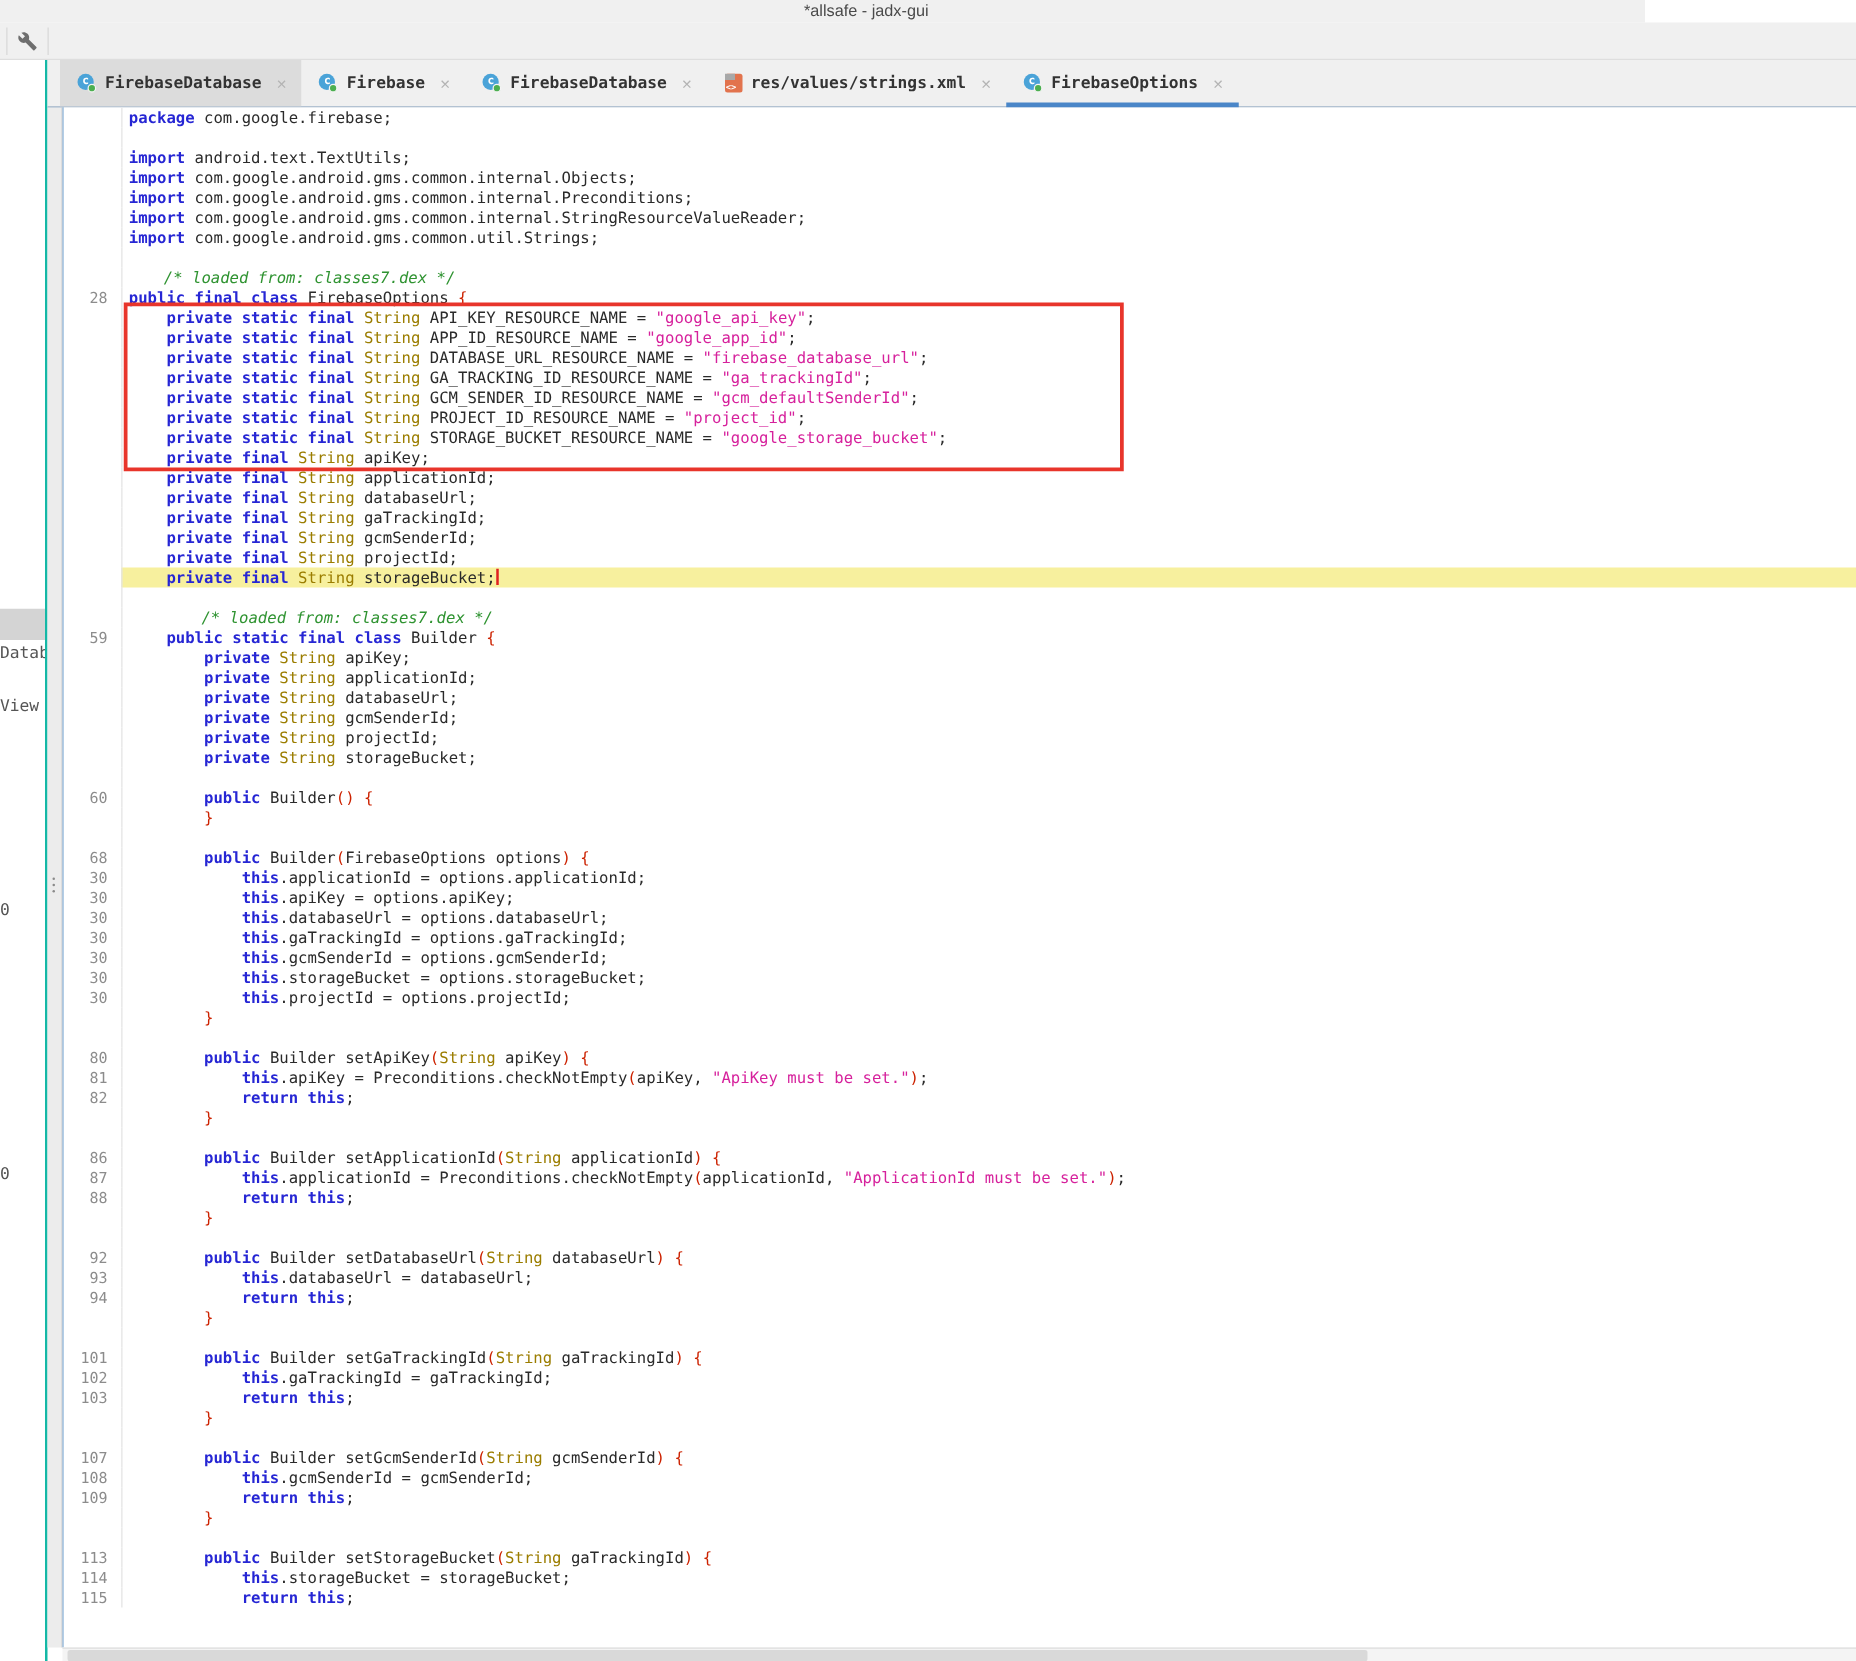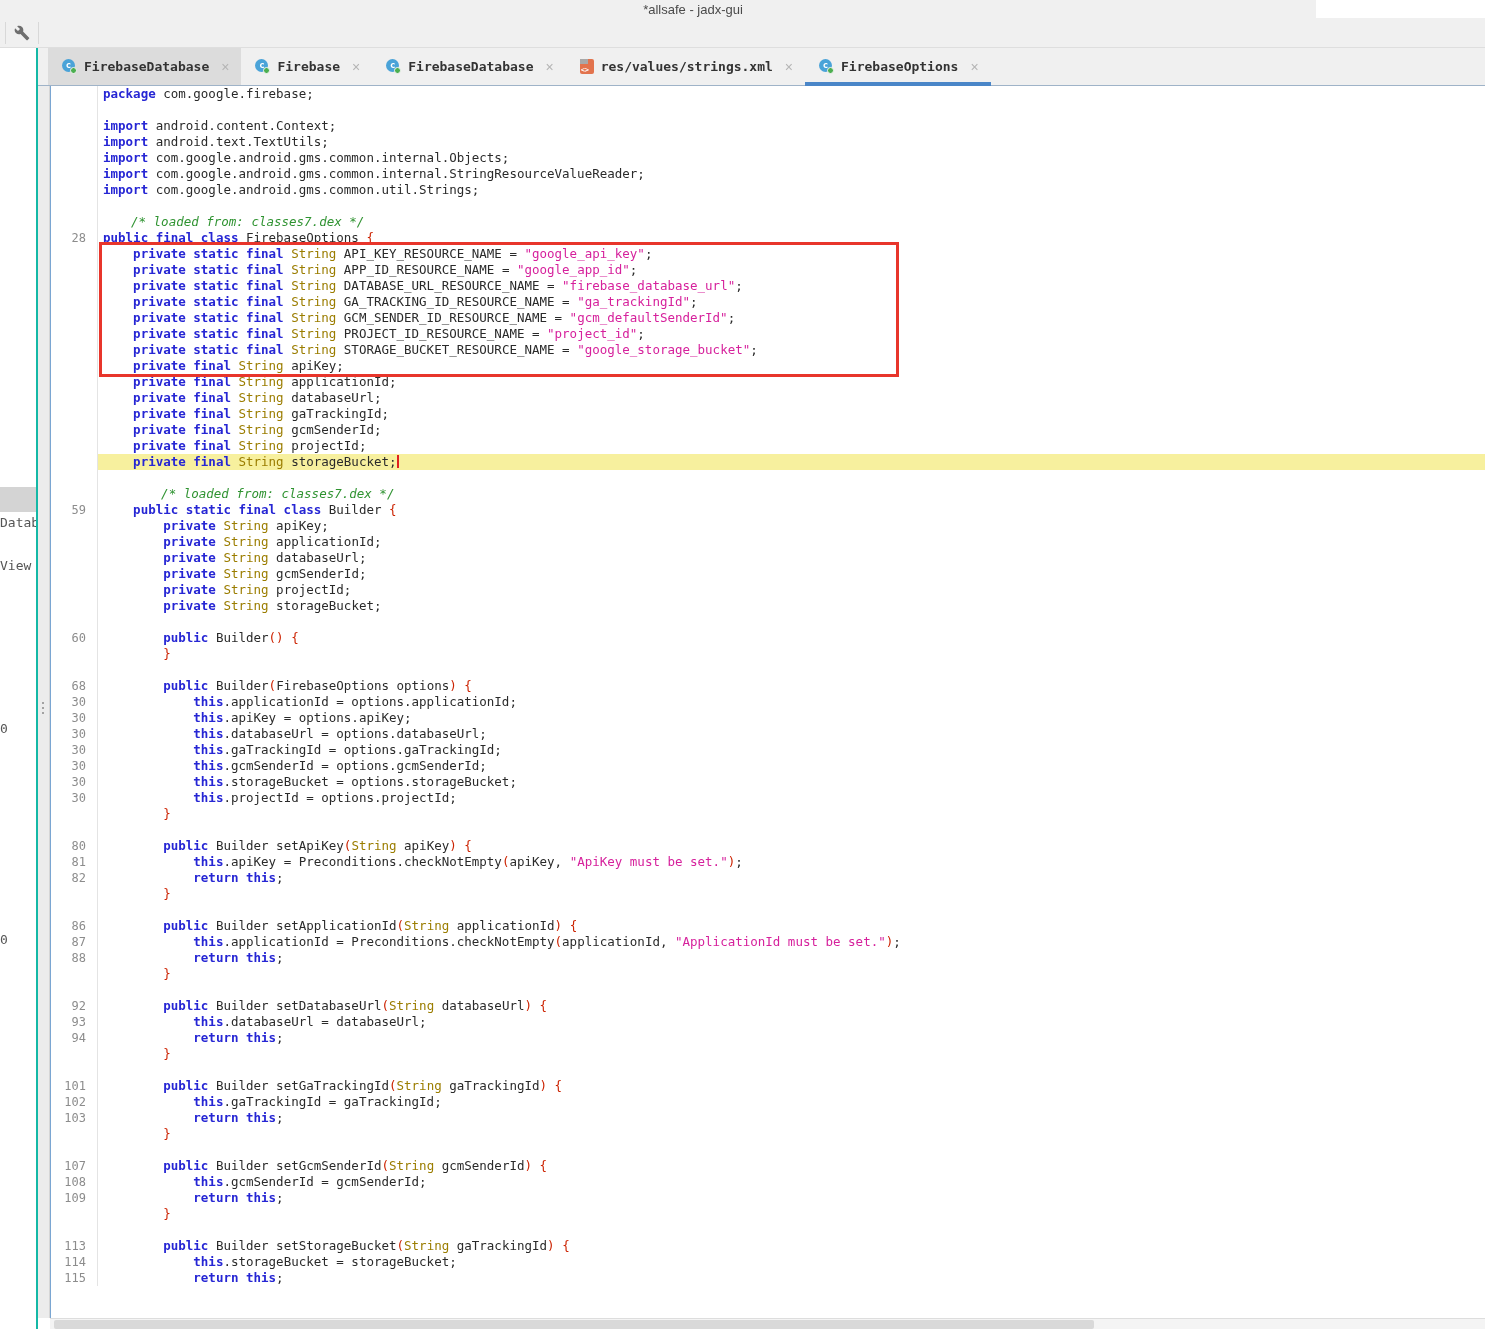--- a/index.html
+++ b/index.html
@@ -166,29 +166,29 @@
     <div class="row">
       <span class="ln"></span>
       <span class="cd"><span class="tk-k">package</span><span class="tk-p"> com.google.firebase;</span></span>
     </div>
     <div class="row">
       <span class="ln"></span>
       <span class="cd"></span>
     </div>
     <div class="row">
       <span class="ln"></span>
-      <span class="cd"><span class="tk-k">import</span><span class="tk-p"> android.content.Context;</span></span>
-    </div>
-    <div class="row">
-      <span class="ln"></span>
       <span class="cd"><span class="tk-k">import</span><span class="tk-p"> android.text.TextUtils;</span></span>
     </div>
     <div class="row">
       <span class="ln"></span>
       <span class="cd"><span class="tk-k">import</span><span class="tk-p"> com.google.android.gms.common.internal.Objects;</span></span>
+    </div>
+    <div class="row">
+      <span class="ln"></span>
+      <span class="cd"><span class="tk-k">import</span><span class="tk-p"> com.google.android.gms.common.internal.Preconditions;</span></span>
     </div>
     <div class="row">
       <span class="ln"></span>
       <span class="cd"><span class="tk-k">import</span><span class="tk-p"> com.google.android.gms.common.internal.StringResourceValueReader;</span></span>
     </div>
     <div class="row">
       <span class="ln"></span>
       <span class="cd"><span class="tk-k">import</span><span class="tk-p"> com.google.android.gms.common.util.Strings;</span></span>
     </div>
     <div class="row">

